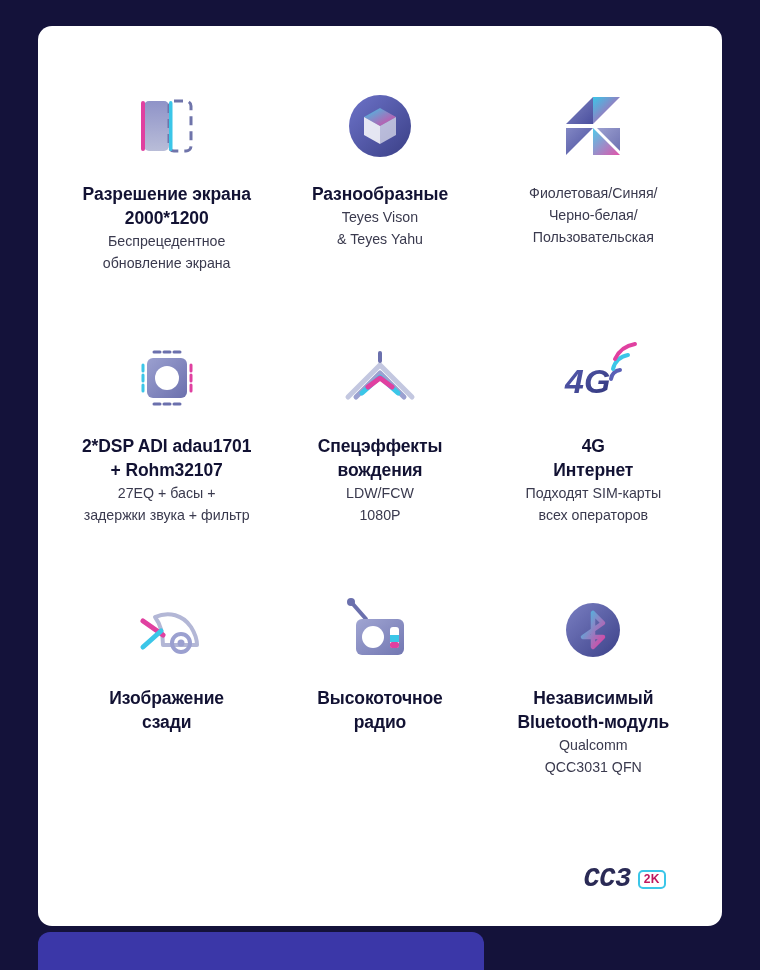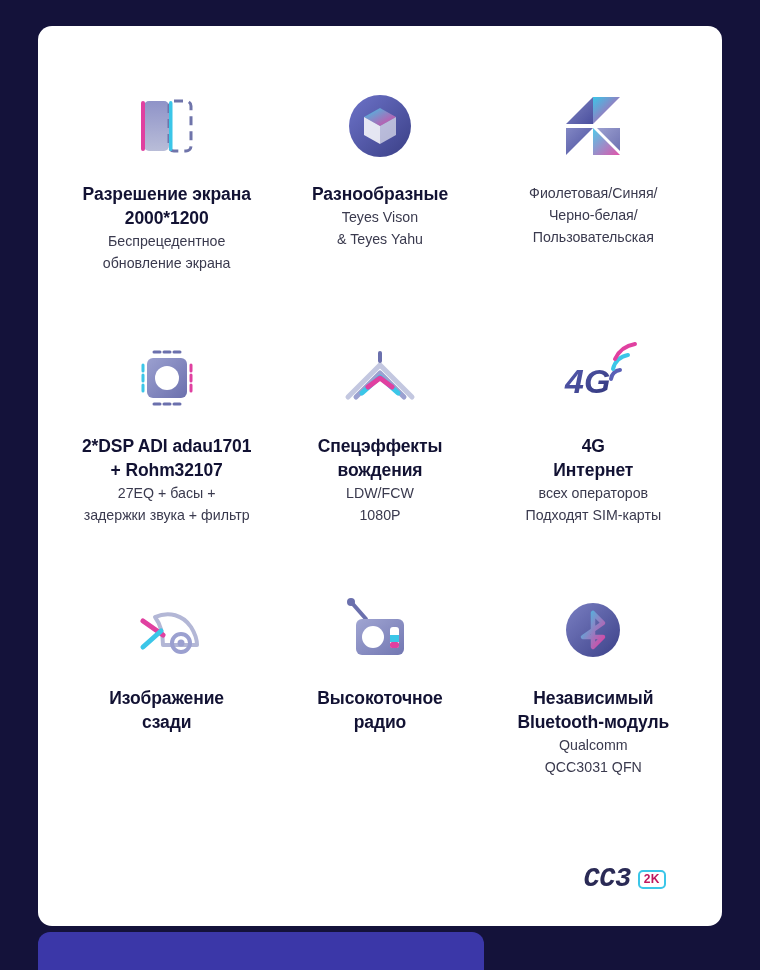--- a/index.html
+++ b/index.html
@@ -261,22 +261,22 @@
               <path d="M70 34 a18 18 0 0 1 15 -14" stroke="#3bc6e8" stroke-width="4"></path>
               <path d="M72 24 a27 27 0 0 1 20 -15" stroke="#e040a0" stroke-width="4"></path>
             </g>
           </svg>
         </div>
         <div class="title">
           <span>4G</span>
           <span class="l2">Интернет</span>
         </div>
         <div class="sub">
+          <span class="l">Подходят SIM-карты</span>
           <span class="l">всех операторов</span>
-          <span class="l">Подходят SIM-карты</span>
         </div>
       </div>
 
       <div class="cell">
         <div class="icon-wrap">
           <svg width="100" height="86" viewBox="0 0 100 86">
             <path d="M38 30 C52 24 66 28 74 40 C79 48 80 54 80 58 L46 58 C46 48 44 38 38 30 Z" fill="none" stroke="#b3b7d6" stroke-width="4" stroke-linejoin="round"></path>
             <circle cx="64" cy="56" r="9" fill="none" stroke="#9ba0d0" stroke-width="4"></circle>
             <circle cx="64" cy="56" r="3.5" fill="#9ba0d0"></circle>
             <line x1="26" y1="34" x2="46" y2="48" stroke="#e040a0" stroke-width="5" stroke-linecap="round"></line>

